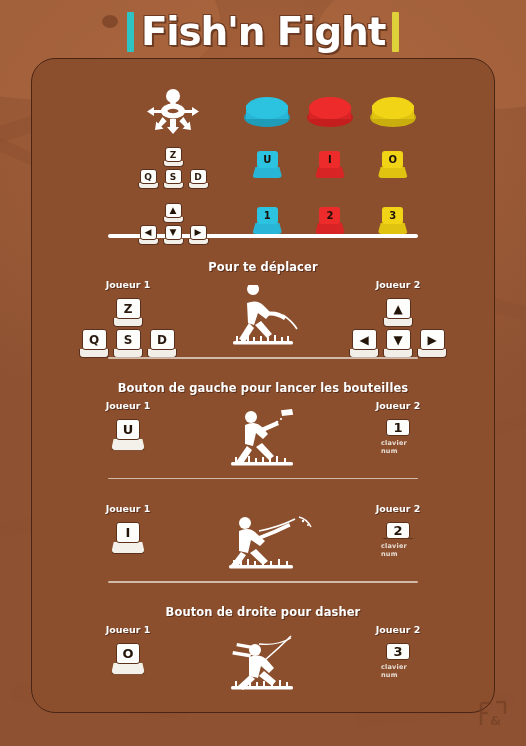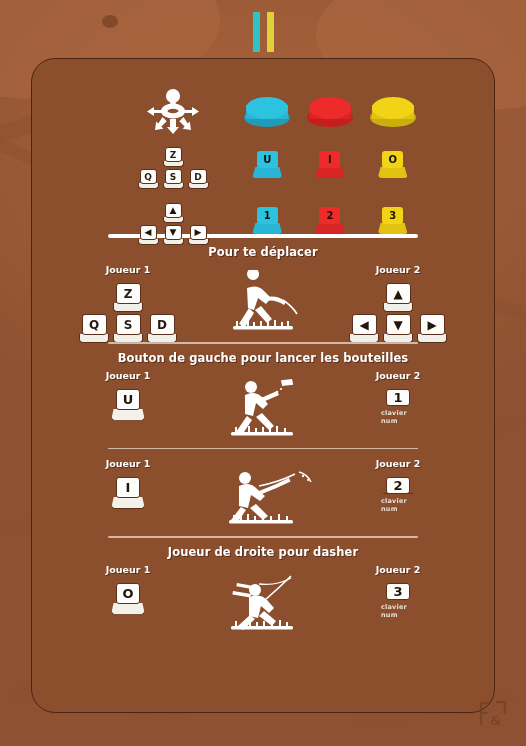--- a/index.html
+++ b/index.html
@@ -223,21 +223,21 @@
   .divider {
     height: 4px;
     background: #ffffff;
     border-radius: 2px;
     margin: 0 auto;
     width: 310px;
   }
   .divider.thin { height: 1.5px; background: #e9ded2; opacity:.75; }
 
   
-  .section { padding-top: 7px; }
+  .section { padding-top: 22px; }
   .section-title {
     text-align: center;
     color: #ffffff;
     font-weight: 900;
     font-size: 11.5px;
     letter-spacing: .1px;
     text-shadow: 1px 1px 0 #5a2f1b;
     margin-bottom: 3px;
   }
   .section-body {
@@ -295,20 +295,21 @@
   <div class="bg-streak" style="right:-30px; top:300px; width:110px; height:14px; transform:rotate(14deg);"></div>
   <div class="bg-streak" style="right:-26px; top:420px; width:90px; height:12px; transform:rotate(-20deg);"></div>
   <div class="bg-streak" style="left:-30px; top:520px; width:100px; height:13px; transform:rotate(-10deg);"></div>
   <div class="bg-streak" style="left:10px; bottom:36px; width:180px; height:18px; transform:rotate(6deg);"></div>
   <div class="bg-streak" style="right:10px; bottom:28px; width:160px; height:16px; transform:rotate(-7deg);"></div>
   <div class="bg-blob" style="left:102px; top:15px; width:16px; height:13px; background:#7e4528; opacity:.85;"></div>
 </div>
 
 <div class="title-wrap">
   <div class="title-bar left"></div>
+  <div class="title-text">Fish'n Fight</div>
   <div class="title-bar right"></div>
 </div>
 
 <div class="panel">
   <div class="panel-notch"></div>
 
   <div class="legend">
 
     <div class="legend-row">
       <div class="legend-left">
@@ -601,21 +602,21 @@
             <div class="cap">2</div>
             <div class="skirt"></div>
             <div class="key-caption">clavier num</div>
           </div>
         </div>
       </div>
     </div>
 
     <div class="divider thin"></div>
     <div class="section">
-      <div class="section-title">Joueur de droite pour dasher</div>
+      <div class="section-title">Bouton de droite pour dasher</div>
       <div class="section-body">
         <div class="player-col">
           <div class="player-label">Joueur 1</div>
           <div class="key-single">
             <div class="cap">O</div>
             <div class="skirt"></div>
             <div class="key-caption"></div>
           </div>
         </div>
 

